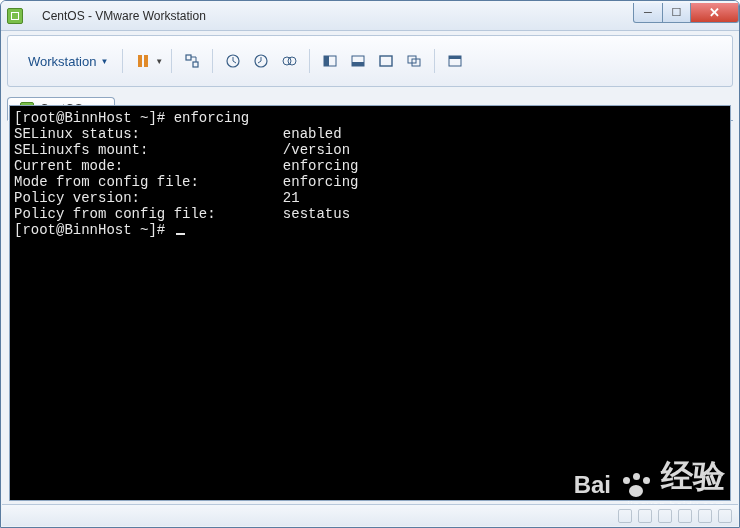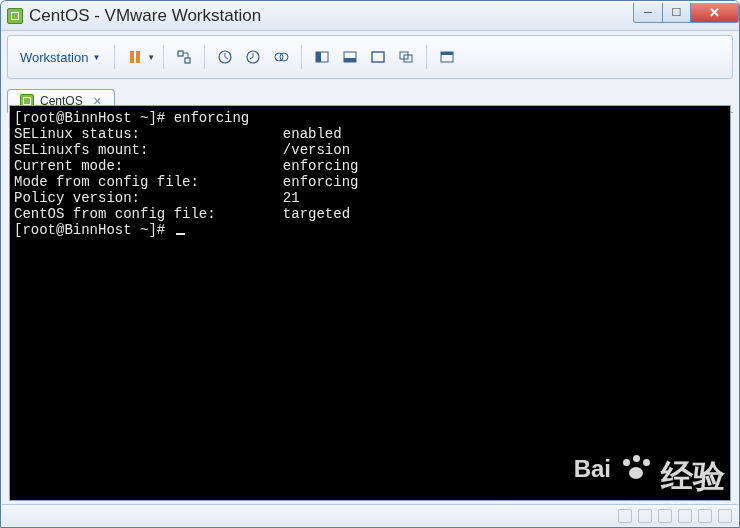--- a/index.html
+++ b/index.html
@@ -24,41 +24,41 @@
     background: linear-gradient(#f2f6fb, #dfe8f3);
     border-bottom: 1px solid #b8c8db;
     padding: 0 0 0 6px;
   }
   .app-icon {
     width: 16px; height: 16px; margin-right: 6px;
     background: #7bbf4a; border: 1px solid #4f8a2a; border-radius: 2px;
     position: relative;
   }
   .app-icon::after { content:""; position:absolute; inset:3px; border:1px solid #fff; }
-  .title-text { flex: 1; color: #2b2b2b; font-size: 17px; }
+  .title-text { flex: 1; color: #2b2b2b; font-size: 12px; margin-left: 13px; }
   .winbtns { display: flex; height: 20px; margin-top: -6px; }
   .winbtn {
     width: 30px; height: 20px;
     border: 1px solid #6f90b0; border-top: none;
     display:flex; align-items:center; justify-content:center;
     font-family: Arial; font-size: 11px; color:#333;
   }
   .winbtn.min { background: linear-gradient(#eaf1fb,#cfdef0); border-radius: 0 0 0 3px; }
   .winbtn.max { background: linear-gradient(#eaf1fb,#cfdef0); border-left:none; width:28px; }
   .winbtn.close { background: linear-gradient(#e88,#c43); color:#fff; border-left:none; width:48px; border-radius:0 0 3px 0; }
   .winbtn.close span { font-weight:bold; font-size:13px; }
 
   .toolbar {
-    height: 44px;
+    height: 52px;
     margin: 4px 6px 0 6px;
     background: linear-gradient(#fcfdff,#e9eef6);
     border: 1px solid #b8c8db;
     border-radius: 3px;
     display:flex; align-items:center;
-    padding: 0 6px;
+    padding: 0 14px;
     gap: 4px;
   }
   .ws-menu {
     display:flex; align-items:center; gap:4px;
     padding: 3px 6px; border-radius:3px;
     color:#1b4f8a; font-size:13px;
   }
   .ws-menu .tri { font-size:8px; color:#1b4f8a; }
   .sep { width:1px; height:24px; background:#c6d3e3; margin:0 4px; }
   .tbtn {
@@ -119,21 +119,21 @@
   }
   .statusbar .spacer { flex:1; }
   .status-icons { display:flex; gap:6px; opacity:0.5; }
   .status-icons div { width:14px; height:14px; border:1px solid #8899aa; border-radius:2px; }
 
   .watermark {
     position:absolute; right:14px; bottom:28px;
     color: rgba(255,255,255,0.85);
     font-size:24px; font-weight:700;
     font-family: Arial, sans-serif;
-    display:flex; align-items:flex-start; gap:8px;
+    display:flex; align-items:flex-end; gap:8px;
     pointer-events:none;
   }
   .watermark .paw {
     width:34px; height:26px; position:relative;
   }
   .watermark .paw span {
     position:absolute; background:rgba(255,255,255,0.85); border-radius:50%;
   }
   .watermark .paw .p1{width:14px;height:12px;left:10px;top:12px;}
   .watermark .paw .p2{width:7px;height:7px;left:4px;top:4px;}
@@ -247,21 +247,21 @@
       <span class="x">✕</span>
     </div>
   </div>
 
   <div class="terminal"><span>[root@BinnHost ~]# </span><span>enforcing</span>
 <span><span>SELinux status:</span>                 <span>enabled</span></span>
 <span><span>SELinuxfs mount:</span>                <span>/version</span></span>
 <span><span>Current mode:</span>                   <span>enforcing</span></span>
 <span><span>Mode from config file:</span>          <span>enforcing</span></span>
 <span><span>Policy version:</span>                 <span>21</span></span>
-<span><span>CentOS from config file:</span>        <span>targeted</span></span>
+<span><span>Policy from config file:</span>        <span>sestatus</span></span>
 <span>[root@BinnHost ~]# </span><span class="cursor"></span></div>
 
   <div class="watermark">
     <span>Bai</span>
     <div class="paw">
         <span class="p1"></span>
         <span class="p2"></span>
         <span class="p3"></span>
         <span class="p4"></span>
       </div>

